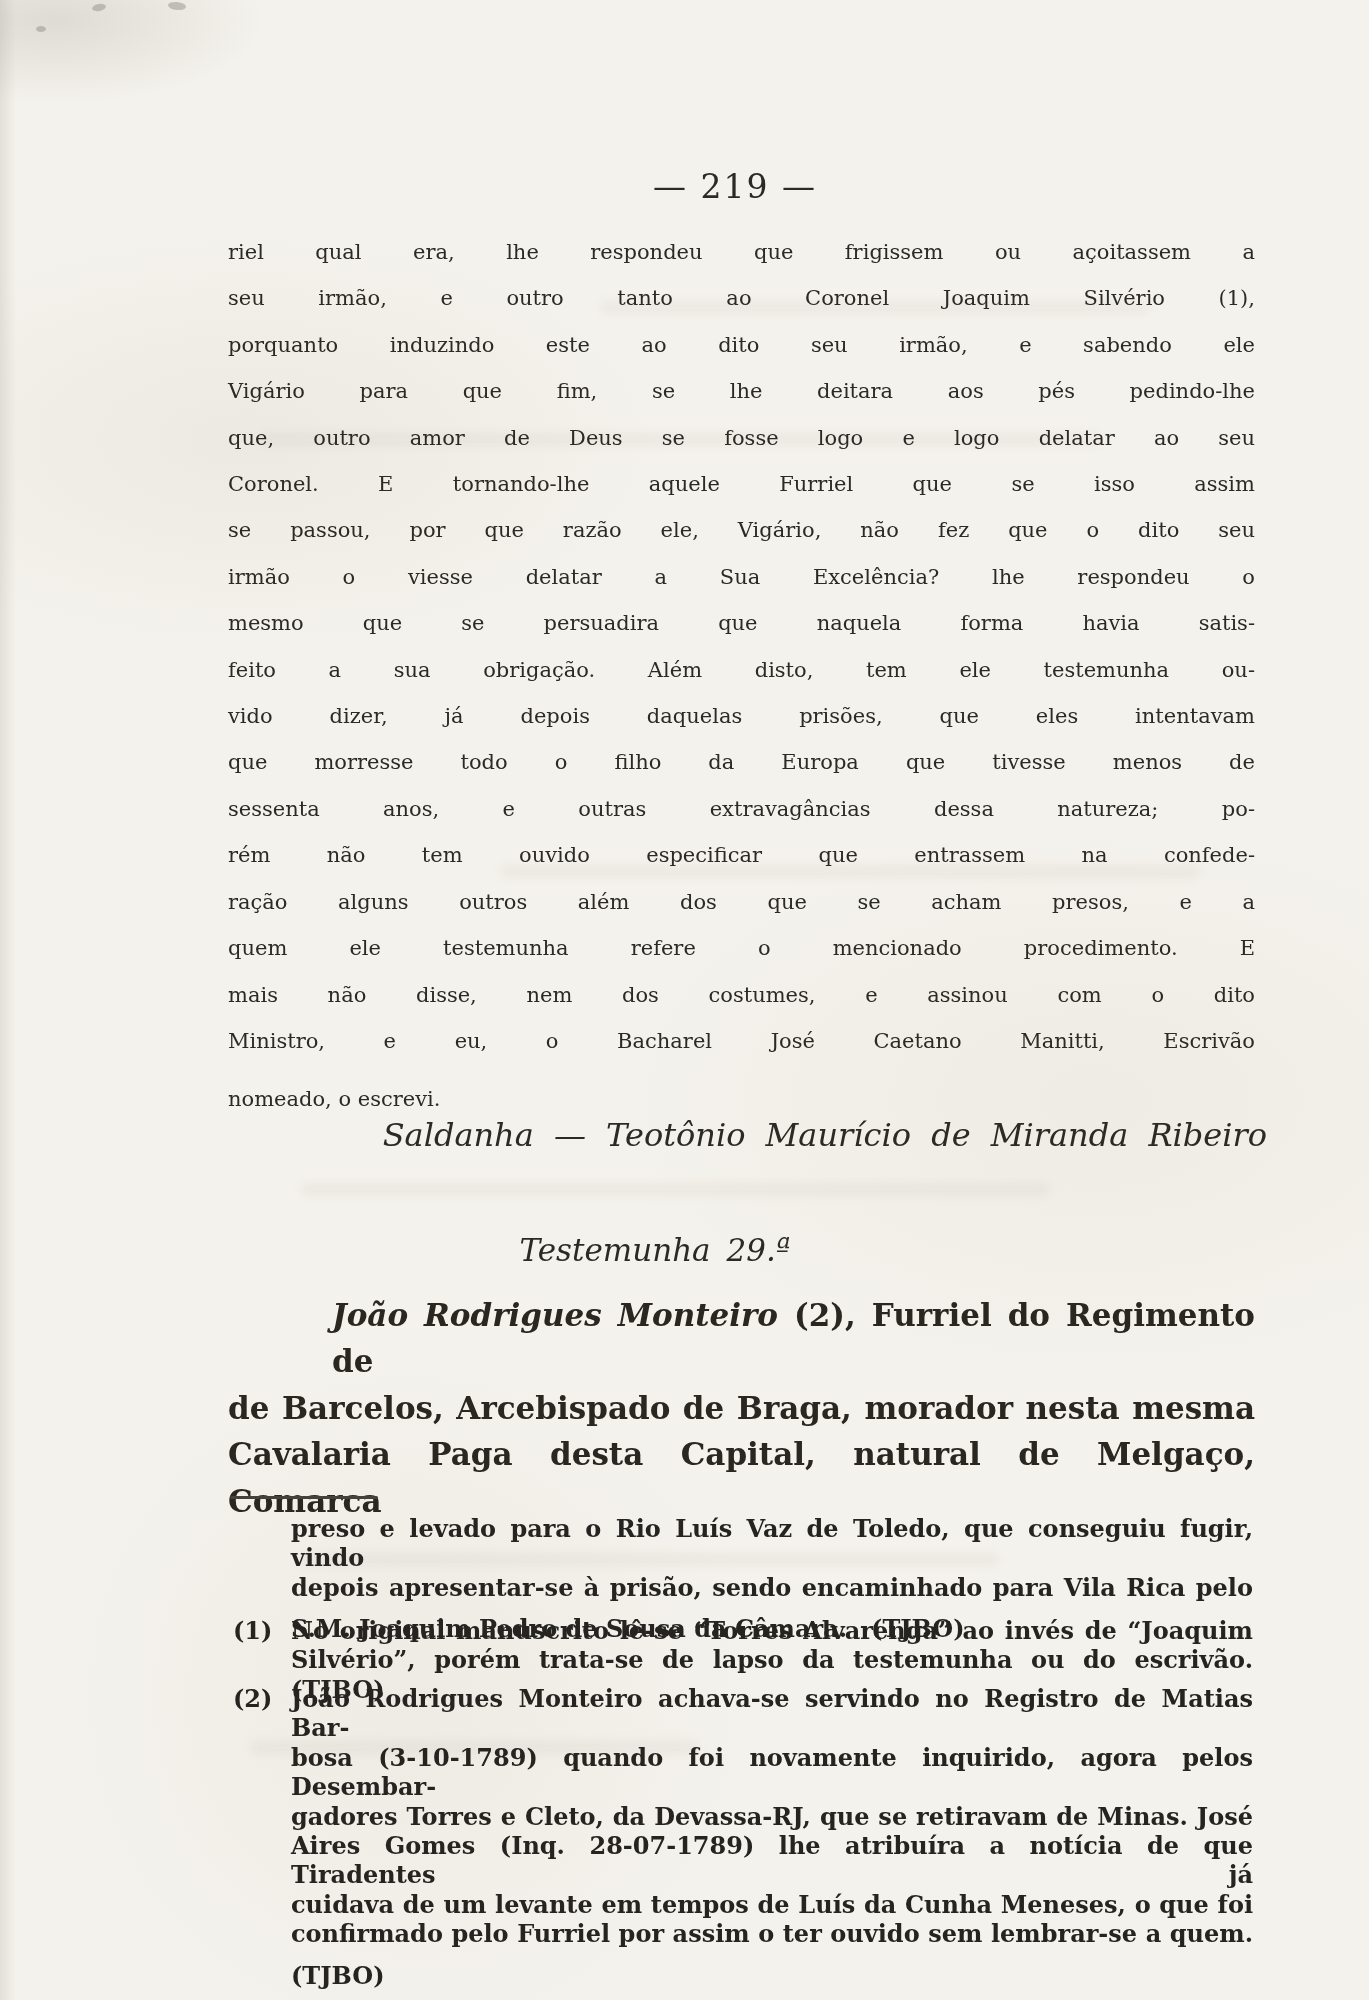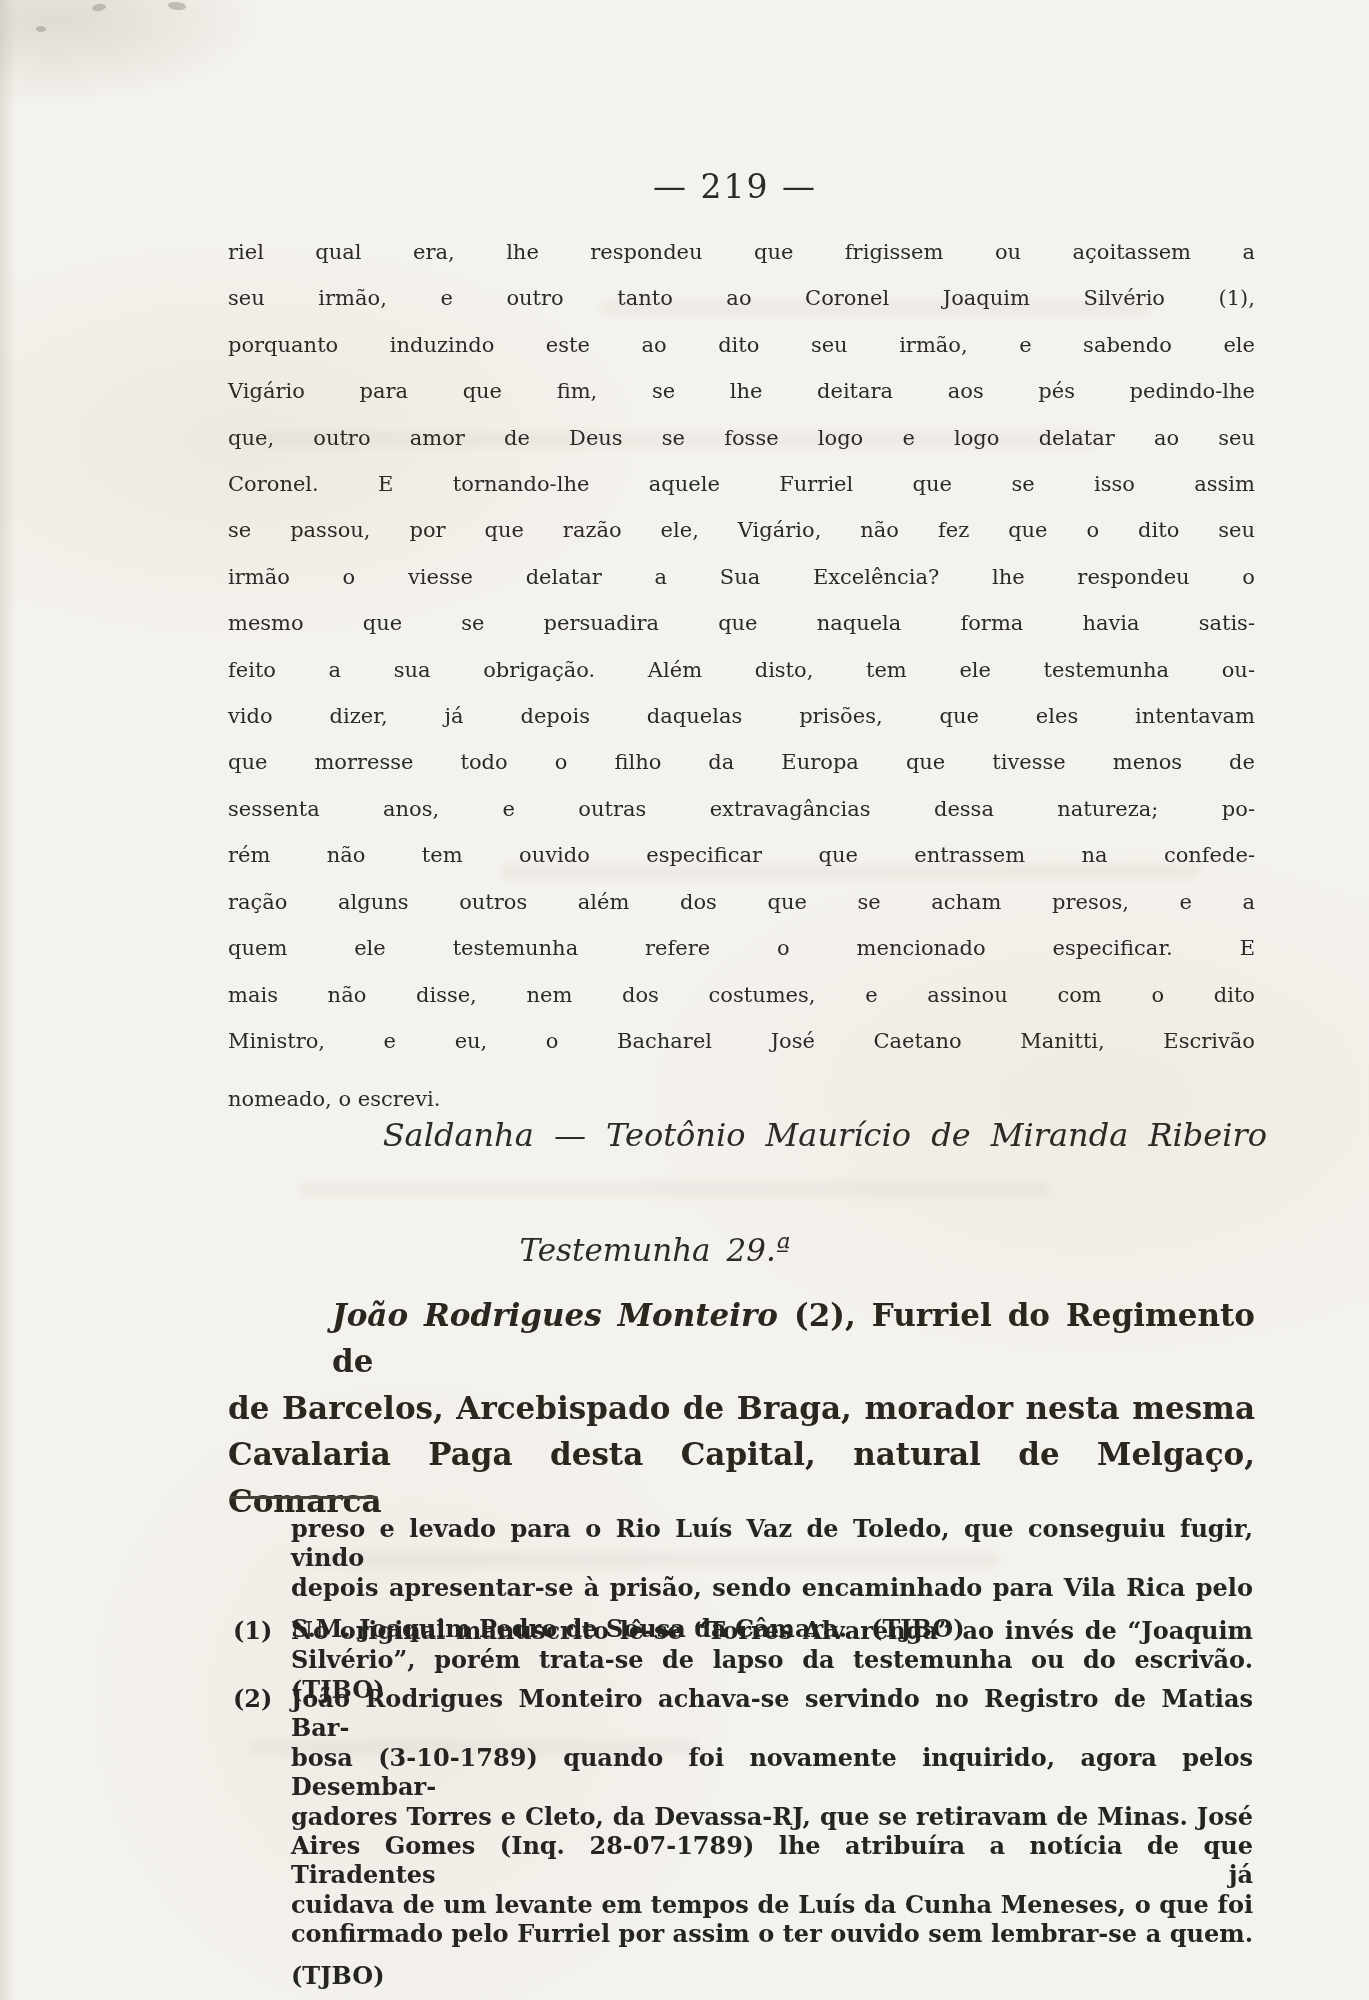--- a/index.html
+++ b/index.html
@@ -118,21 +118,21 @@
       <div class="jline">Coronel. E tornando-lhe aquele Furriel que se isso assim</div>
       <div class="jline">se passou, por que razão ele, Vigário, não fez que o dito seu</div>
       <div class="jline">irmão o viesse delatar a Sua Excelência? lhe respondeu o</div>
       <div class="jline">mesmo que se persuadira que naquela forma havia satis-</div>
       <div class="jline">feito a sua obrigação. Além disto, tem ele testemunha ou-</div>
       <div class="jline">vido dizer, já depois daquelas prisões, que eles intentavam</div>
       <div class="jline">que morresse todo o filho da Europa que tivesse menos de</div>
       <div class="jline">sessenta anos, e outras extravagâncias dessa natureza; po-</div>
       <div class="jline">rém não tem ouvido especificar que entrassem na confede-</div>
       <div class="jline">ração alguns outros além dos que se acham presos, e a</div>
-      <div class="jline">quem ele testemunha refere o mencionado especificar. E</div>
+      <div class="jline">quem ele testemunha refere o mencionado procedimento. E</div>
       <div class="jline">mais não disse, nem dos costumes, e assinou com o dito</div>
       <div class="jline">Ministro, e eu, o Bacharel José Caetano Manitti, Escrivão</div>
       <div class="jline last">nomeado, o escrevi.</div>
     </div>
 
   <div class="txt signature">Saldanha — Teotônio Maurício de Miranda Ribeiro</div>
 
   <div class="txt witness-heading">Testemunha 29.ª</div>
 
   <div class="txt par2">

